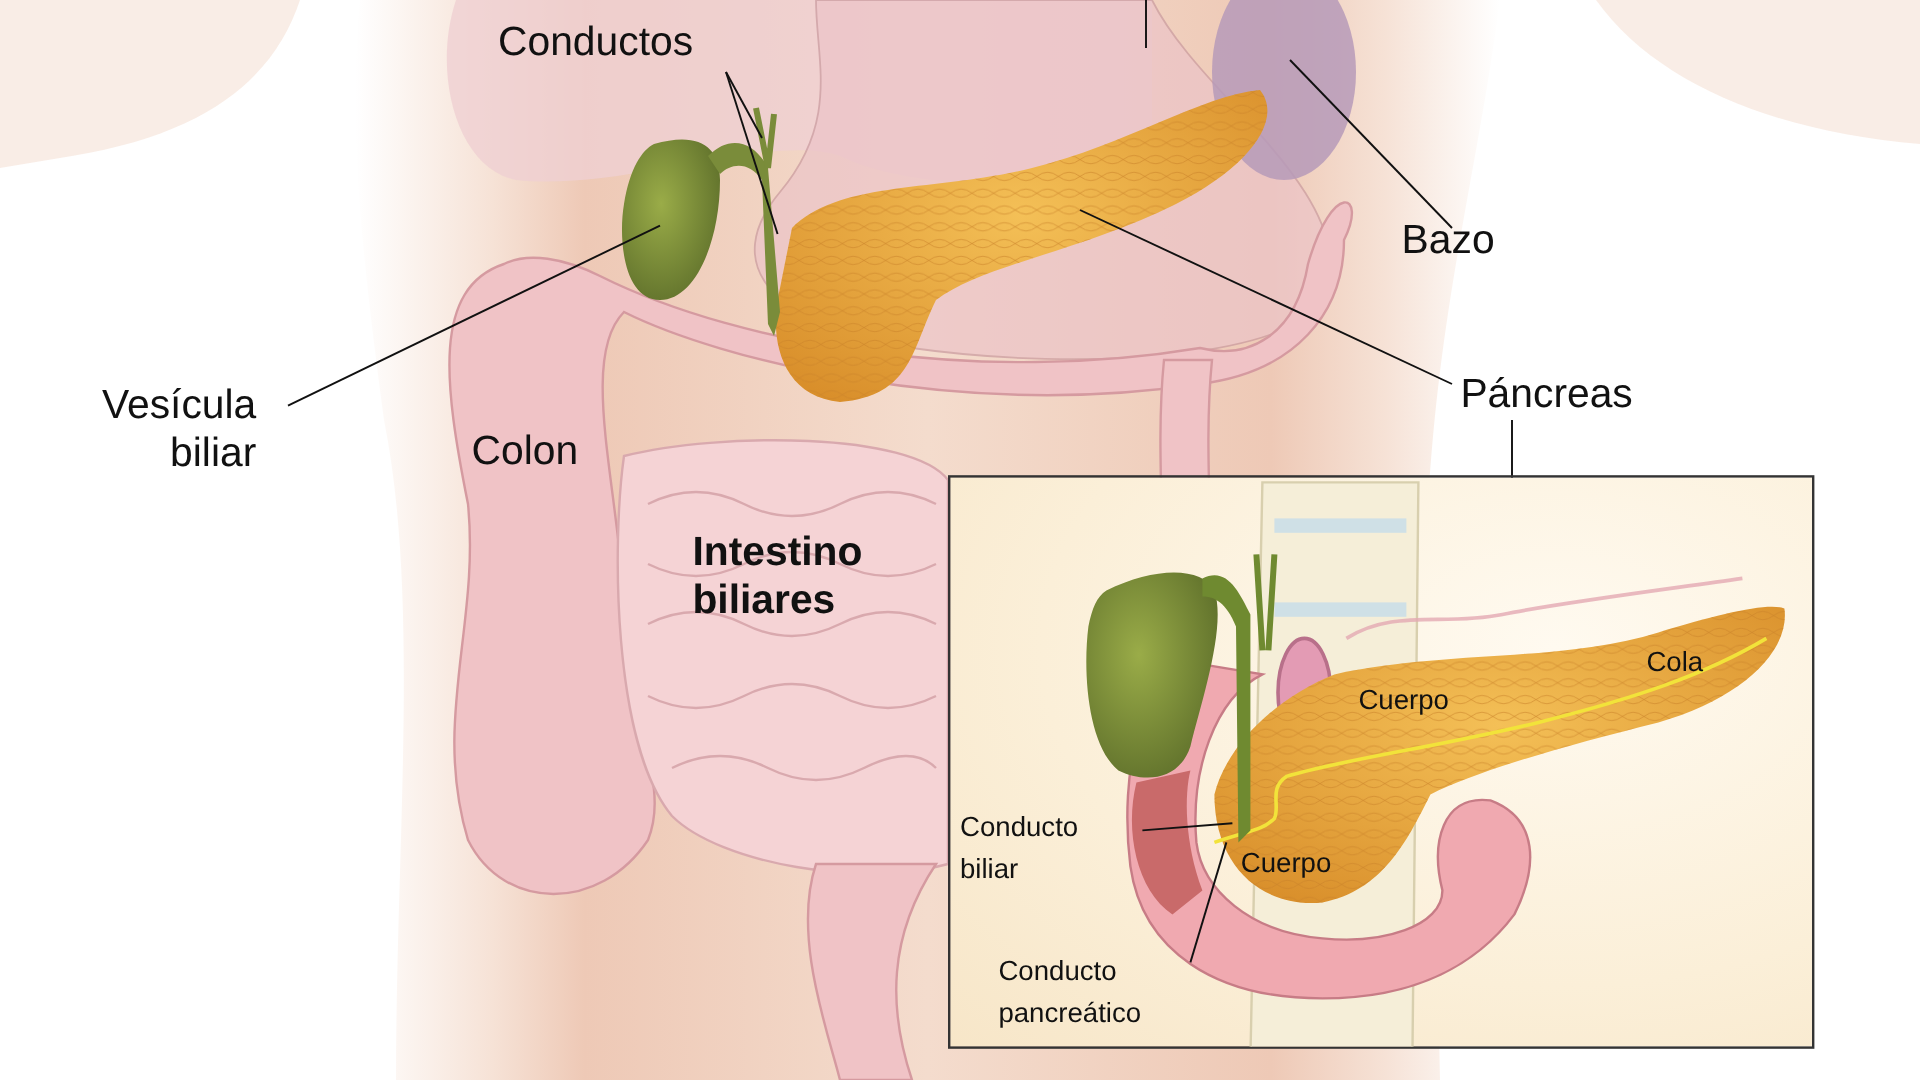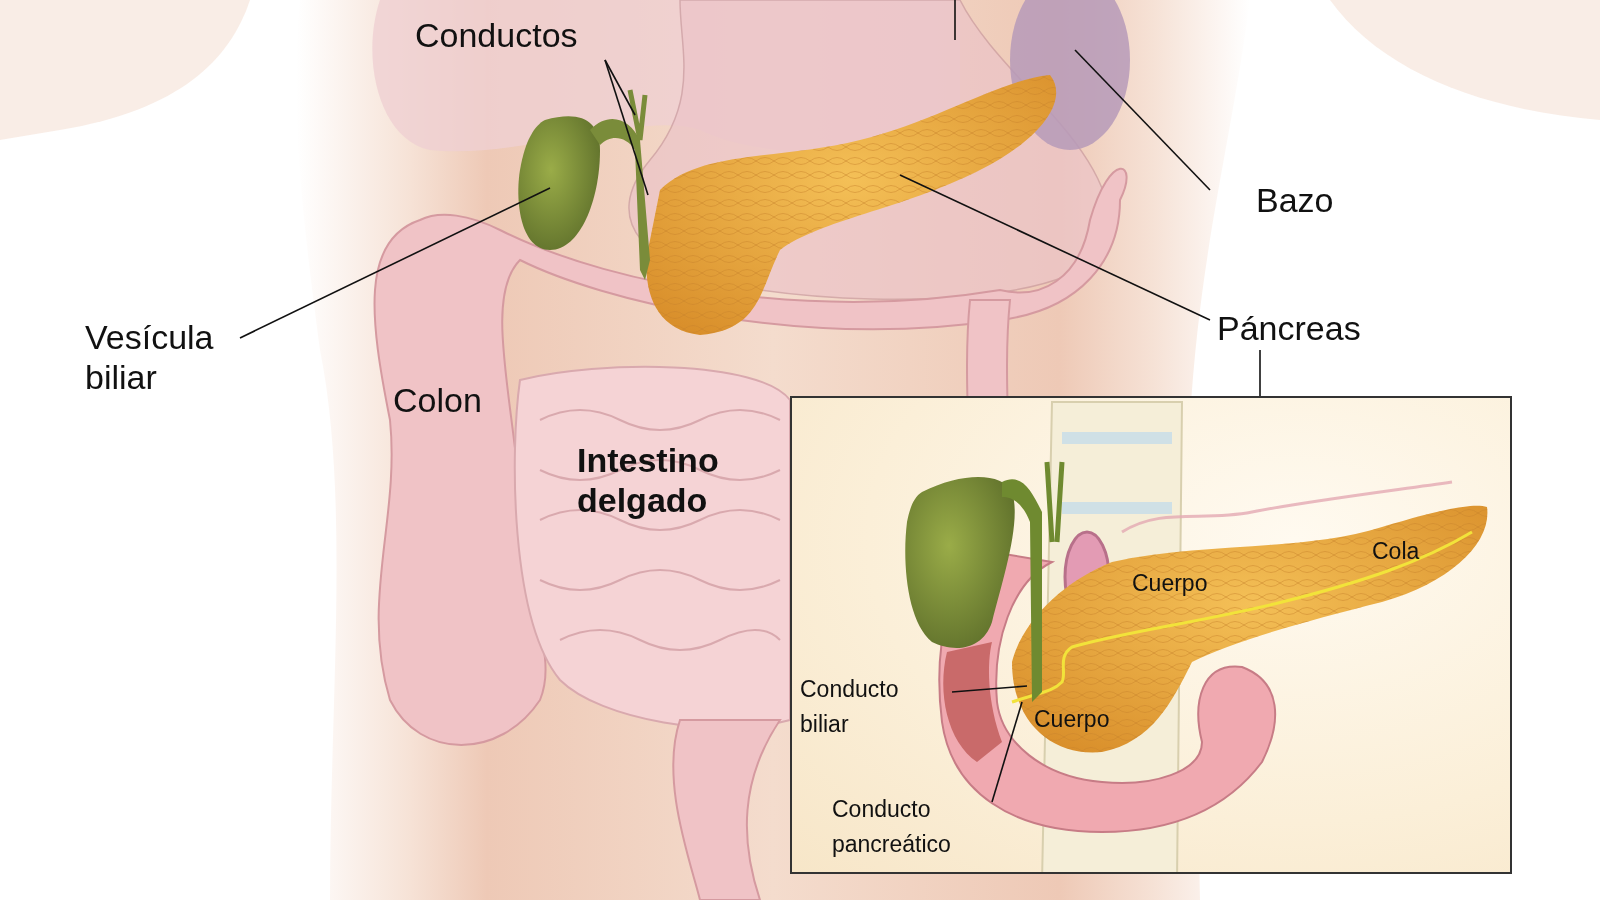--- a/index.html
+++ b/index.html
@@ -70,30 +70,30 @@
       <line x1="1075" y1="50" x2="1210" y2="190"></line>
       <line x1="900" y1="175" x2="1210" y2="320"></line>
       <line x1="955" y1="0" x2="955" y2="40"></line>
       <line x1="1260" y1="350" x2="1260" y2="560"></line>
     </g>
   </svg>
 
   <div class="label" style="left:415px; top:15px;">
     <div>Conductos</div>
   </div>
-  <div class="label" style="left:1256px; top:180px;">Bazo</div>
-  <div class="label" style="left:85px; top:317px;">
+  <div class="label" style="left:1168px; top:180px;">Bazo</div>
+  <div class="label" style="left:85px; top:317px;text-align:right;">
     <div>Vesícula</div>
     <div>biliar</div>
   </div>
   <div class="label bold" style="left:1217px; top:308px;">Páncreas</div>
-  <div class="label" style="left:393px; top:380px;">Colon</div>
+  <div class="label" style="left:393px; top:356px;">Colon</div>
   <div class="label" style="left:577px; top:440px;font-weight:bold;">
     <div>Intestino</div>
-    <div>delgado</div>
+    <div>biliares</div>
   </div>
 
   <div class="inset">
     <svg width="722" height="478" viewBox="790 396 722 478" style="position:absolute;left:0;top:0;">
 
       <path d="M1050 400 L1180 400 L1175 880 L1040 880 Z" fill="#f5eed8" stroke="#d8cfae" stroke-width="2"></path>
       <rect x="1060" y="430" width="110" height="12" fill="#cfe0e6"></rect>
       <rect x="1060" y="500" width="110" height="12" fill="#cfe0e6"></rect>
       <rect x="1060" y="810" width="110" height="12" fill="#cfe0e6"></rect>
 

